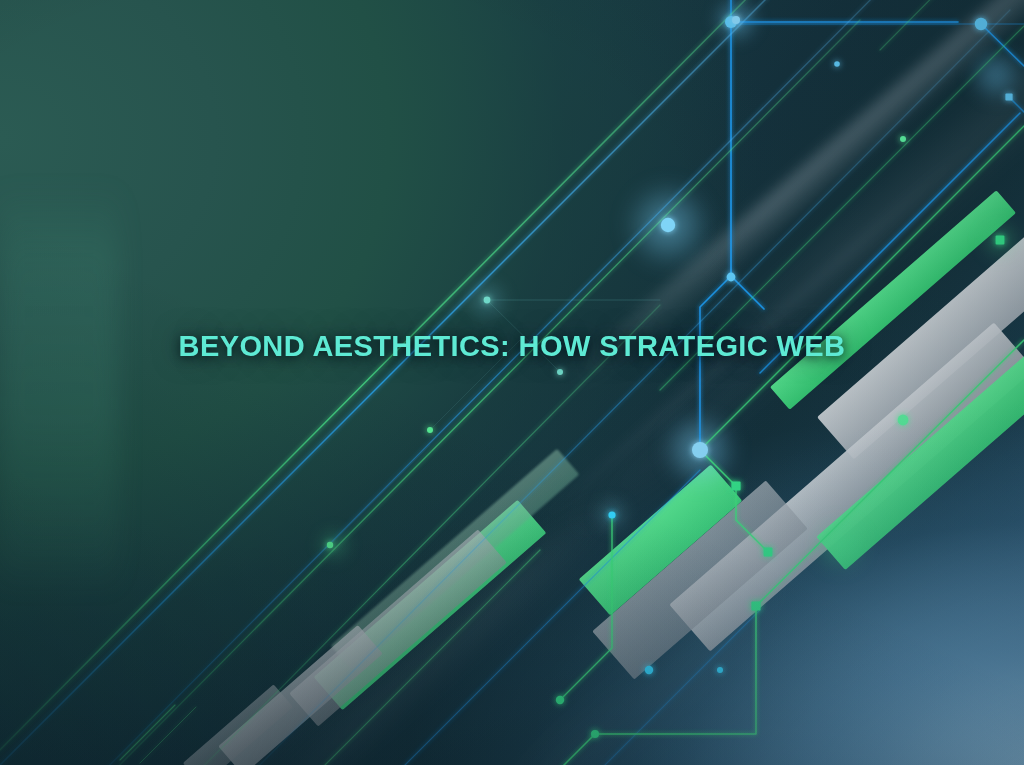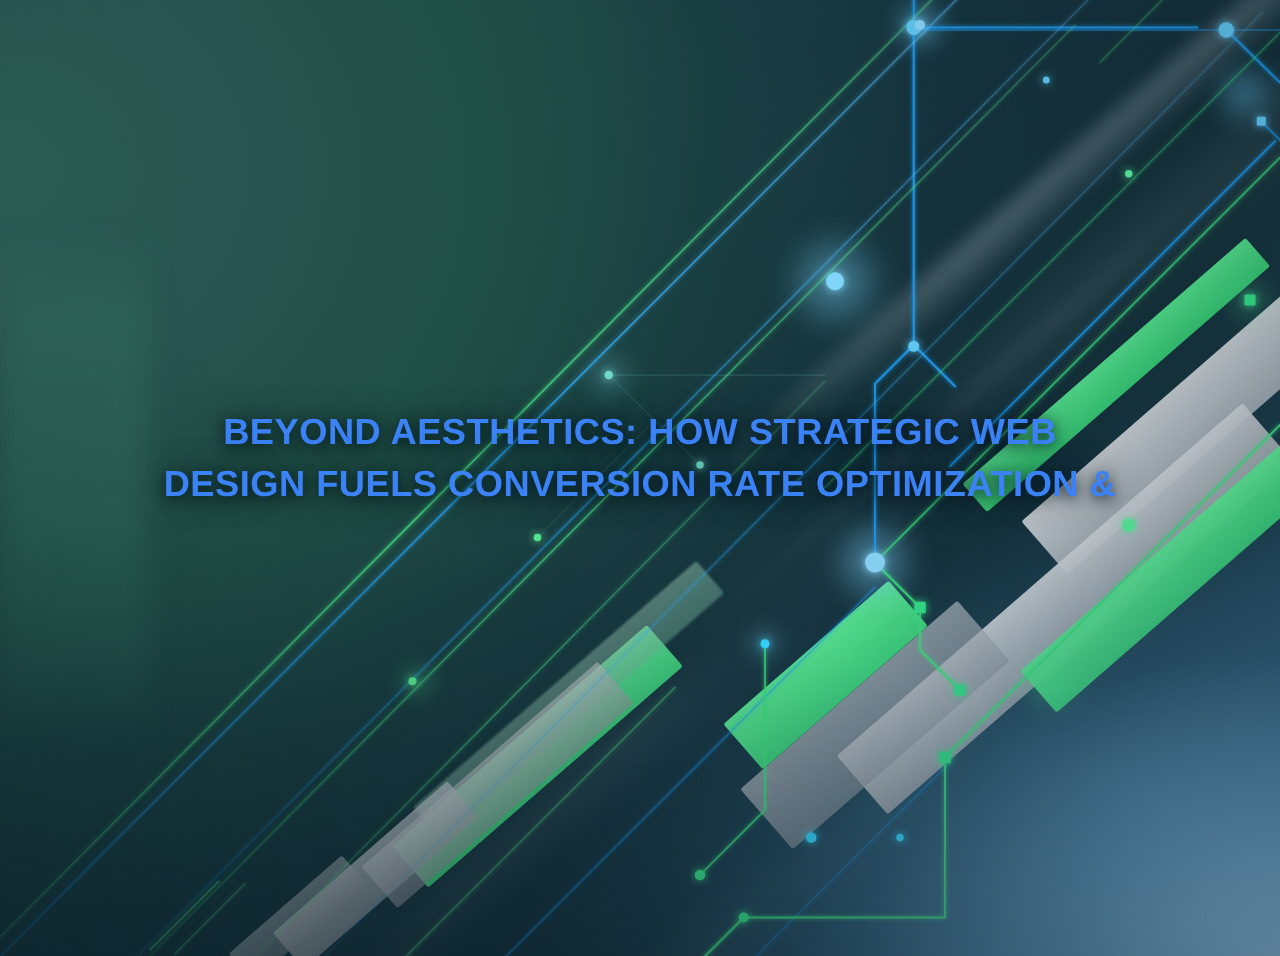--- a/index.html
+++ b/index.html
@@ -56,21 +56,21 @@
 
   
   .glow{position:absolute;border-radius:50%;pointer-events:none;}
 
   
   #headline{
     position:absolute;
     left:0;right:0;
     top:306px;
     text-align:center;
-    color:#3b82f6;
+    color:#5eead4;
     font-weight:bold;
     font-size:29px;
     letter-spacing:0.4px;
     line-height:42px;
     text-transform:uppercase;
     text-shadow:0 2px 10px rgba(3,16,22,0.80), 0 0 26px rgba(6,26,36,0.55);
     padding:0 119px;
     z-index:40;
   }
   #headline .ln{display:block;white-space:nowrap;}
@@ -206,16 +206,15 @@
         <circle cx="720" cy="670" r="3" fill="#36d7ff" filter="url(#fglow)"></circle>
       </g>
   </svg>
 
   <div class="bg-layer" style="background:radial-gradient(70% 70% at 103% 104%, rgba(150,194,222,0.55) 0%, rgba(118,168,202,0.34) 26%, rgba(74,127,165,0.12) 52%, rgba(0,0,0,0) 74%);"></div>
   <div class="bg-layer" id="bg-vignette"></div>
   <div class="bg-layer" id="bg-bottom-shade"></div>
 
   <h1 id="headline">
     <span class="ln">BEYOND AESTHETICS: HOW STRATEGIC WEB</span>
-    <span class="ln">DESIGN FUELS CONVERSION RATE OPTIMIZATION &amp;</span>
   </h1>
 
 </div>
 
 </body></html>

